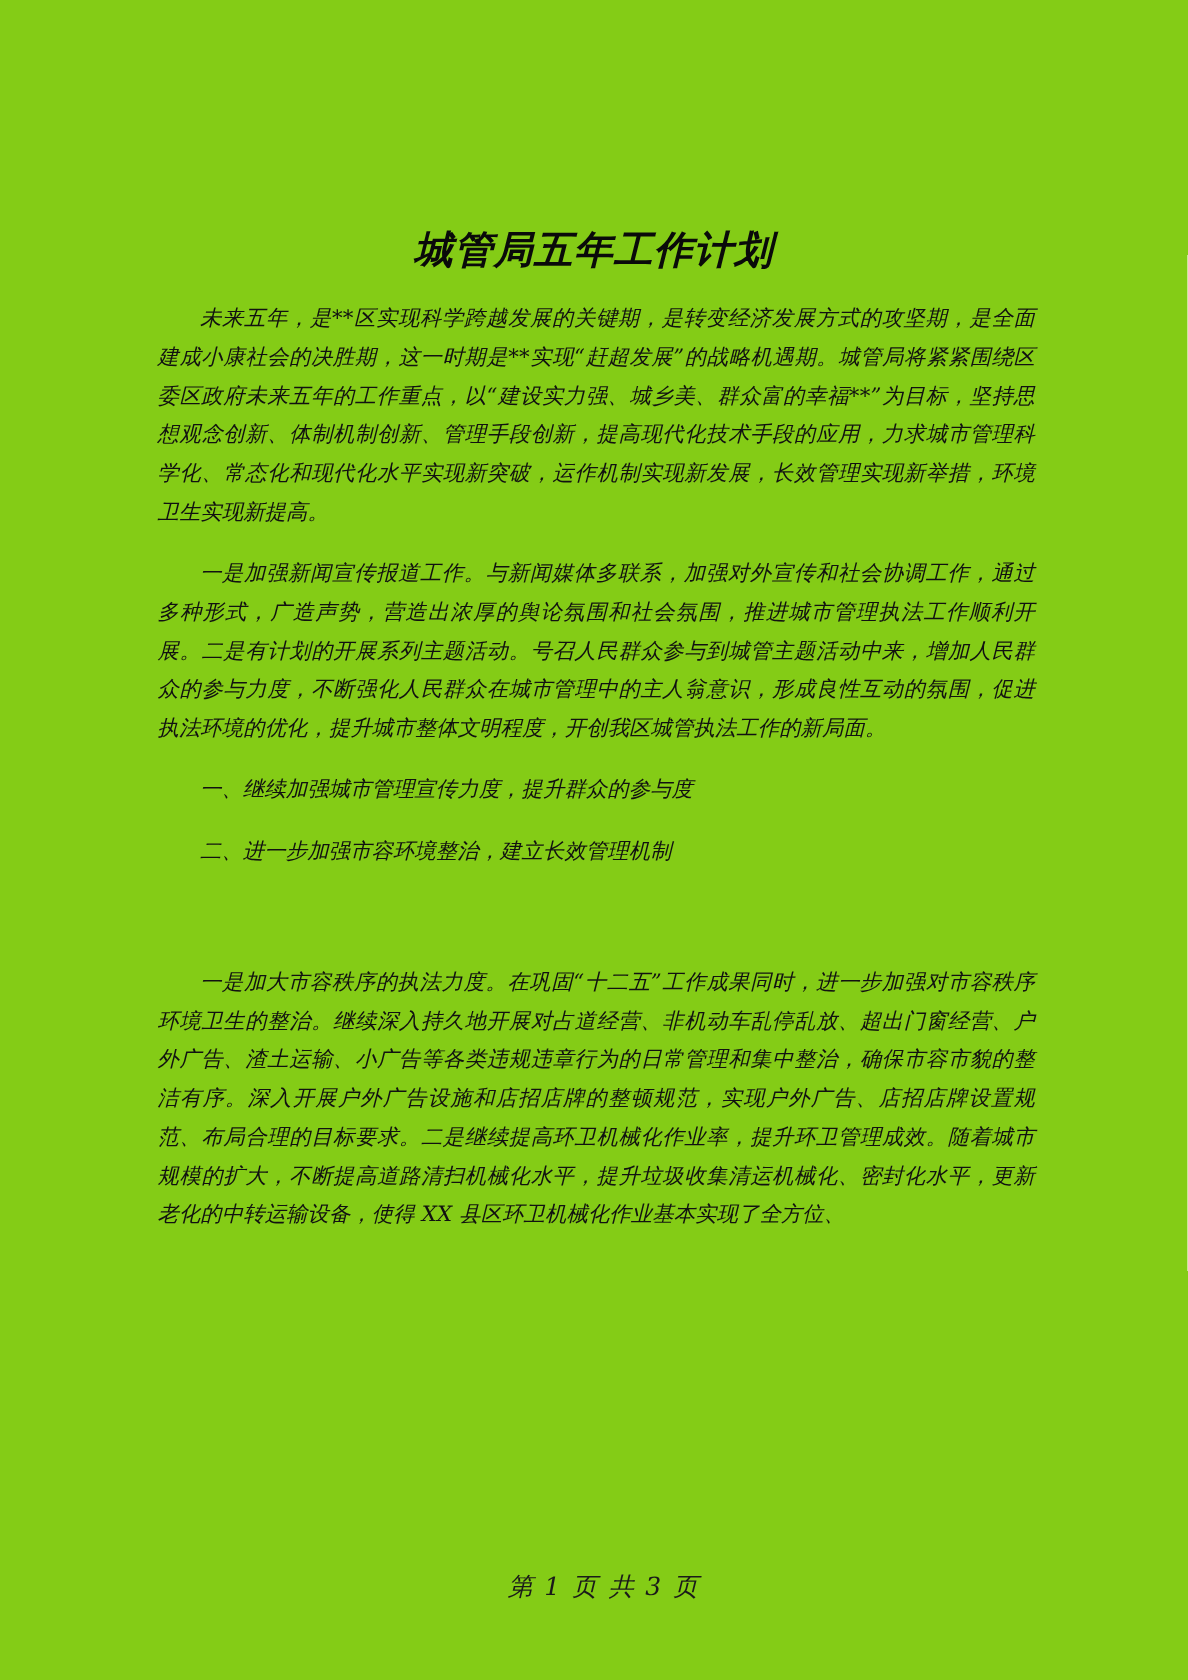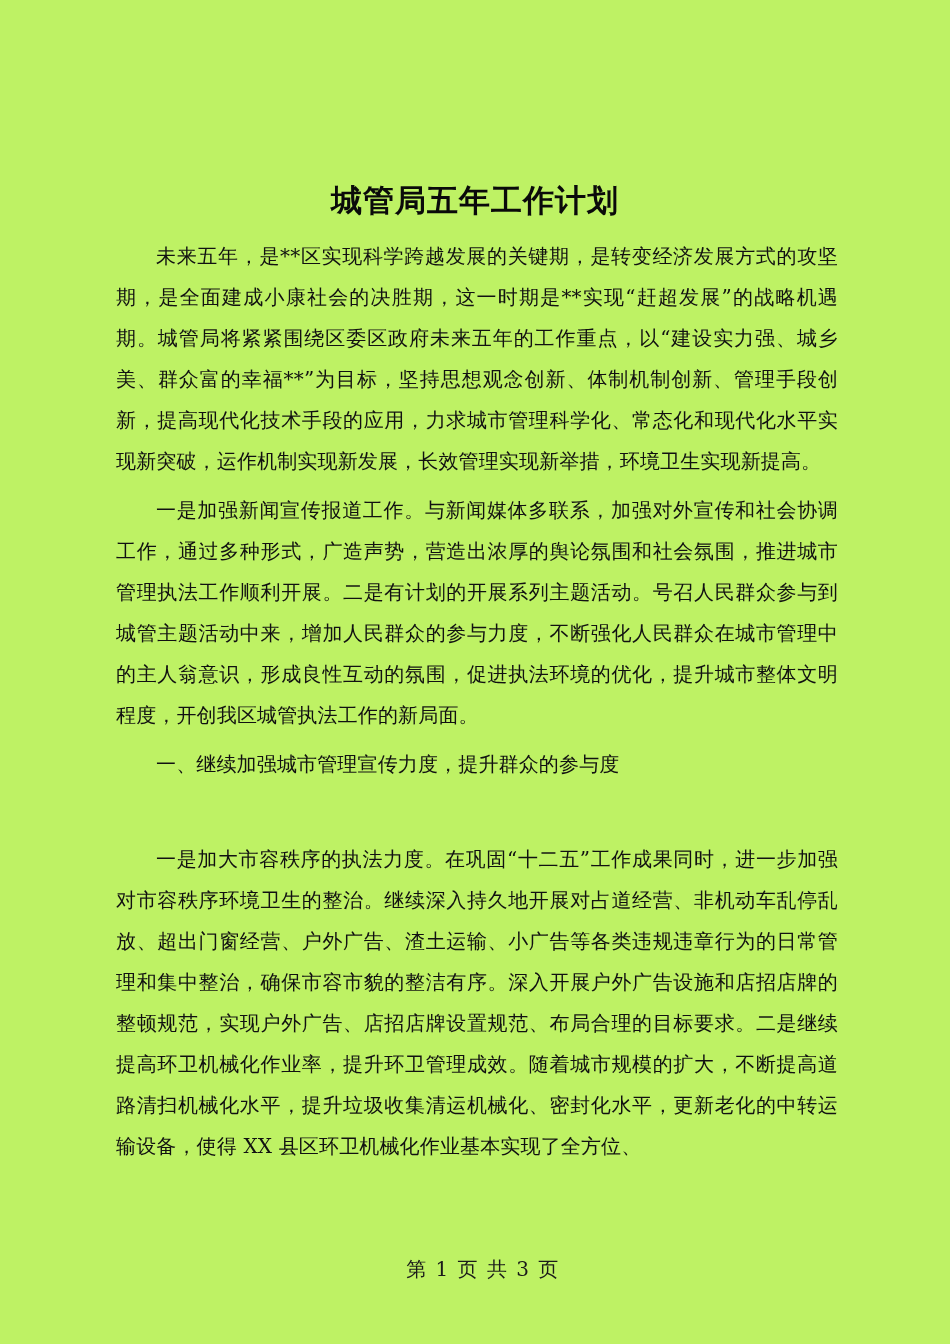--- a/index.html
+++ b/index.html
@@ -4,48 +4,49 @@
 <style>
   html, body {
     margin: 0;
     padding: 0;
     background: #ffffff;
   }
   .page {
     position: relative;
     width: 950px;
     height: 1344px;
-    background: #bef264;
+    background: #84cc16;
     margin: 0 auto;
     overflow: hidden;
     box-sizing: border-box;
+    font-style: italic;
   }
   .header-zone {
     height: 178px;
   }
   .doc-title {
     text-align: center;
     font-family: "DejaVu Serif", "Liberation Serif", serif;
     font-weight: bold;
     font-size: 31px;
     line-height: 44px;
     letter-spacing: 1px;
     color: #0a0a0a;
     margin: 0 0 14px 0;
     padding: 0;
   }
   .body-zone {
     padding: 0 104px 0 108px;
   }
   p.para {
-    margin: 8px;
+    margin: 18px;
     padding: 0;
     font-family: "DejaVu Serif", "Liberation Serif", serif;
-    font-size: 20px;
-    line-height: 41px;
+    font-size: 17px;
+    line-height: 31px;
     color: #111111;
     text-align: justify;
     text-justify: inter-ideograph;
     letter-spacing: 0.15px;
     text-indent: 2em;
     word-break: break-all;
   }
   p.spacer {
     margin: 0;
     padding: 0;
@@ -72,19 +73,20 @@
 <div class="page">
 
   <div class="header-zone"></div>
 
   <h1 class="doc-title">城管局五年工作计划</h1>
 
   <div class="body-zone">
     <p class="para">未来五年，是**区实现科学跨越发展的关键期，是转变经济发展方式的攻坚期，是全面建成小康社会的决胜期，这一时期是**实现“赶超发展”的战略机遇期。城管局将紧紧围绕区委区政府未来五年的工作重点，以“建设实力强、城乡美、群众富的幸福**”为目标，坚持思想观念创新、体制机制创新、管理手段创新，提高现代化技术手段的应用，力求城市管理科学化、常态化和现代化水平实现新突破，运作机制实现新发展，长效管理实现新举措，环境卫生实现新提高。</p>
     <p class="para">一是加强新闻宣传报道工作。与新闻媒体多联系，加强对外宣传和社会协调工作，通过多种形式，广造声势，营造出浓厚的舆论氛围和社会氛围，推进城市管理执法工作顺利开展。二是有计划的开展系列主题活动。号召人民群众参与到城管主题活动中来，增加人民群众的参与力度，不断强化人民群众在城市管理中的主人翁意识，形成良性互动的氛围，促进执法环境的优化，提升城市整体文明程度，开创我区城管执法工作的新局面。</p>
     <p class="para">一、继续加强城市管理宣传力度，提升群众的参与度</p>
+    <p class="para">二、进一步加强市容环境整治，建立长效管理机制</p>
     <p class="spacer"></p>
     <p class="para">一是加大市容秩序的执法力度。在巩固“十二五”工作成果同时，进一步加强对市容秩序环境卫生的整治。继续深入持久地开展对占道经营、非机动车乱停乱放、超出门窗经营、户外广告、渣土运输、小广告等各类违规违章行为的日常管理和集中整治，确保市容市貌的整洁有序。深入开展户外广告设施和店招店牌的整顿规范，实现户外广告、店招店牌设置规范、布局合理的目标要求。二是继续提高环卫机械化作业率，提升环卫管理成效。随着城市规模的扩大，不断提高道路清扫机械化水平，提升垃圾收集清运机械化、密封化水平，更新老化的中转运输设备，使得 XX 县区环卫机械化作业基本实现了全方位、</p>
   </div>
 
   <div class="footer">第 1 页  共 3 页</div>
 
 </div>
 
 </body></html>

